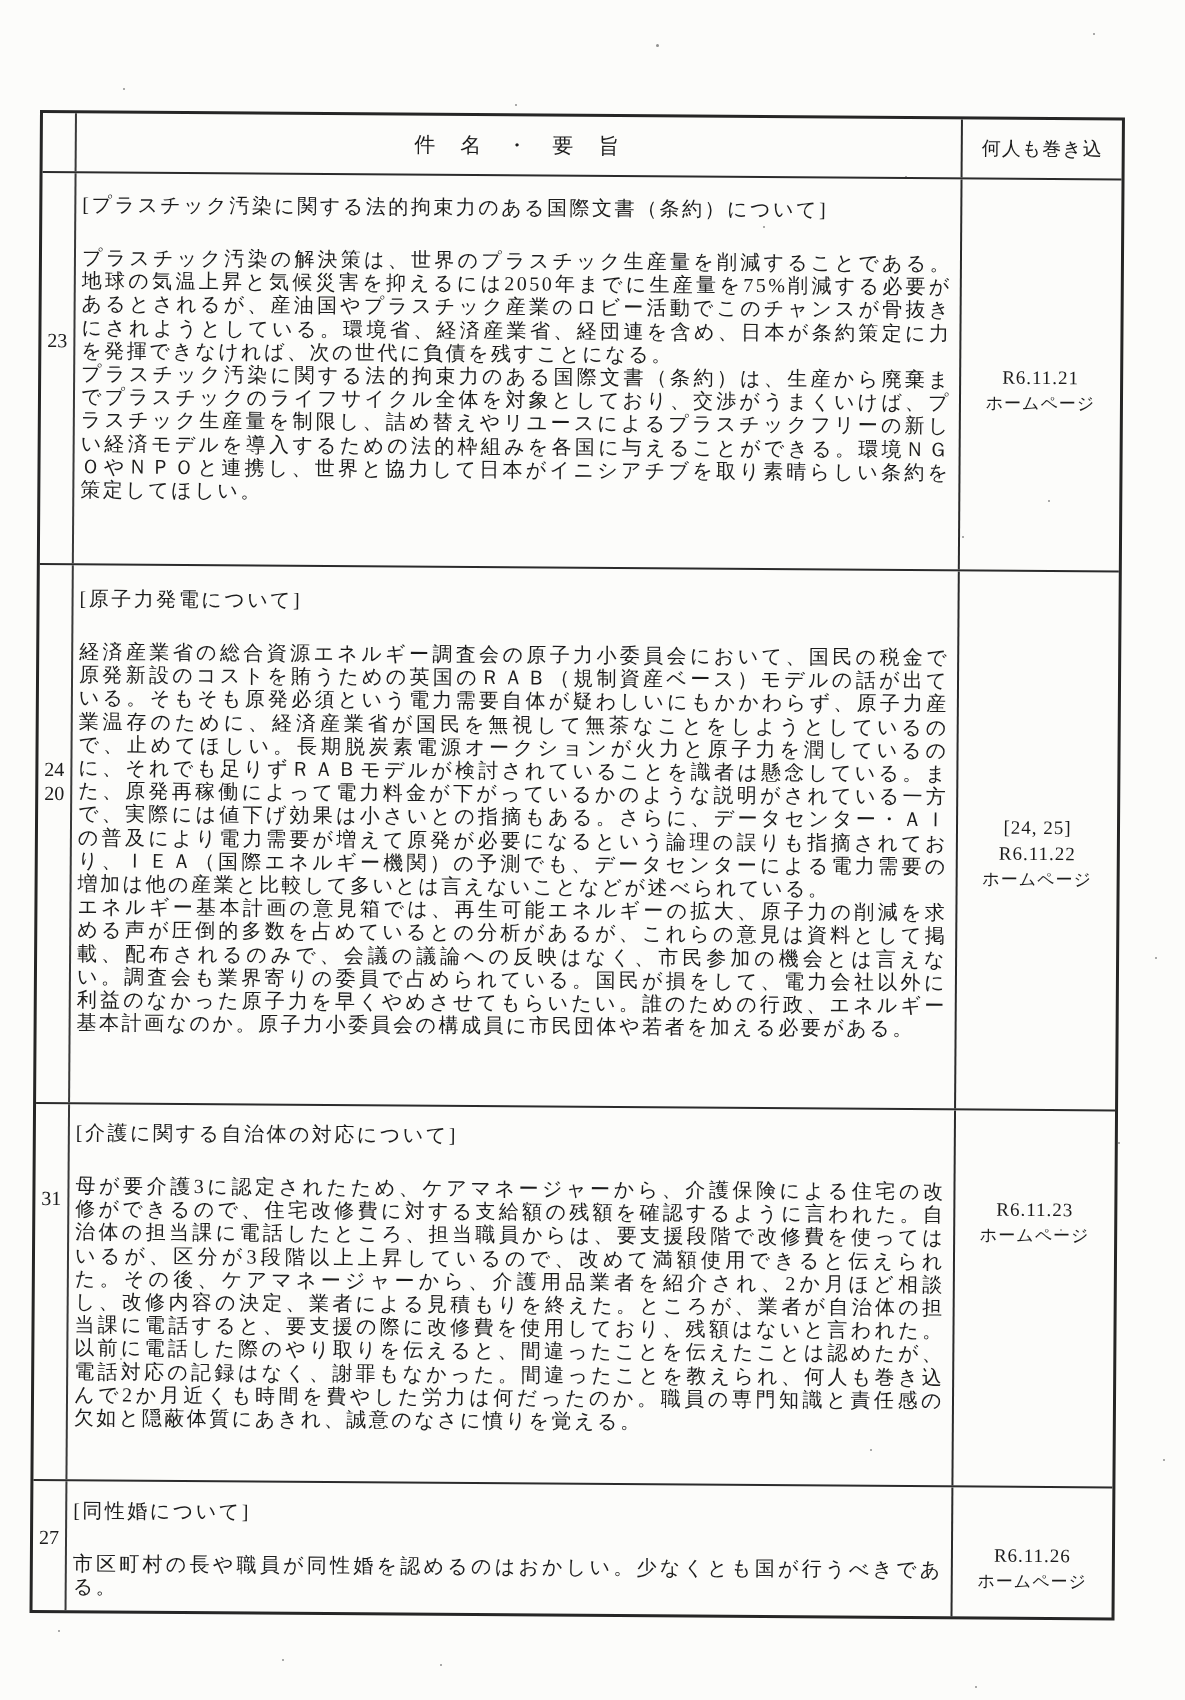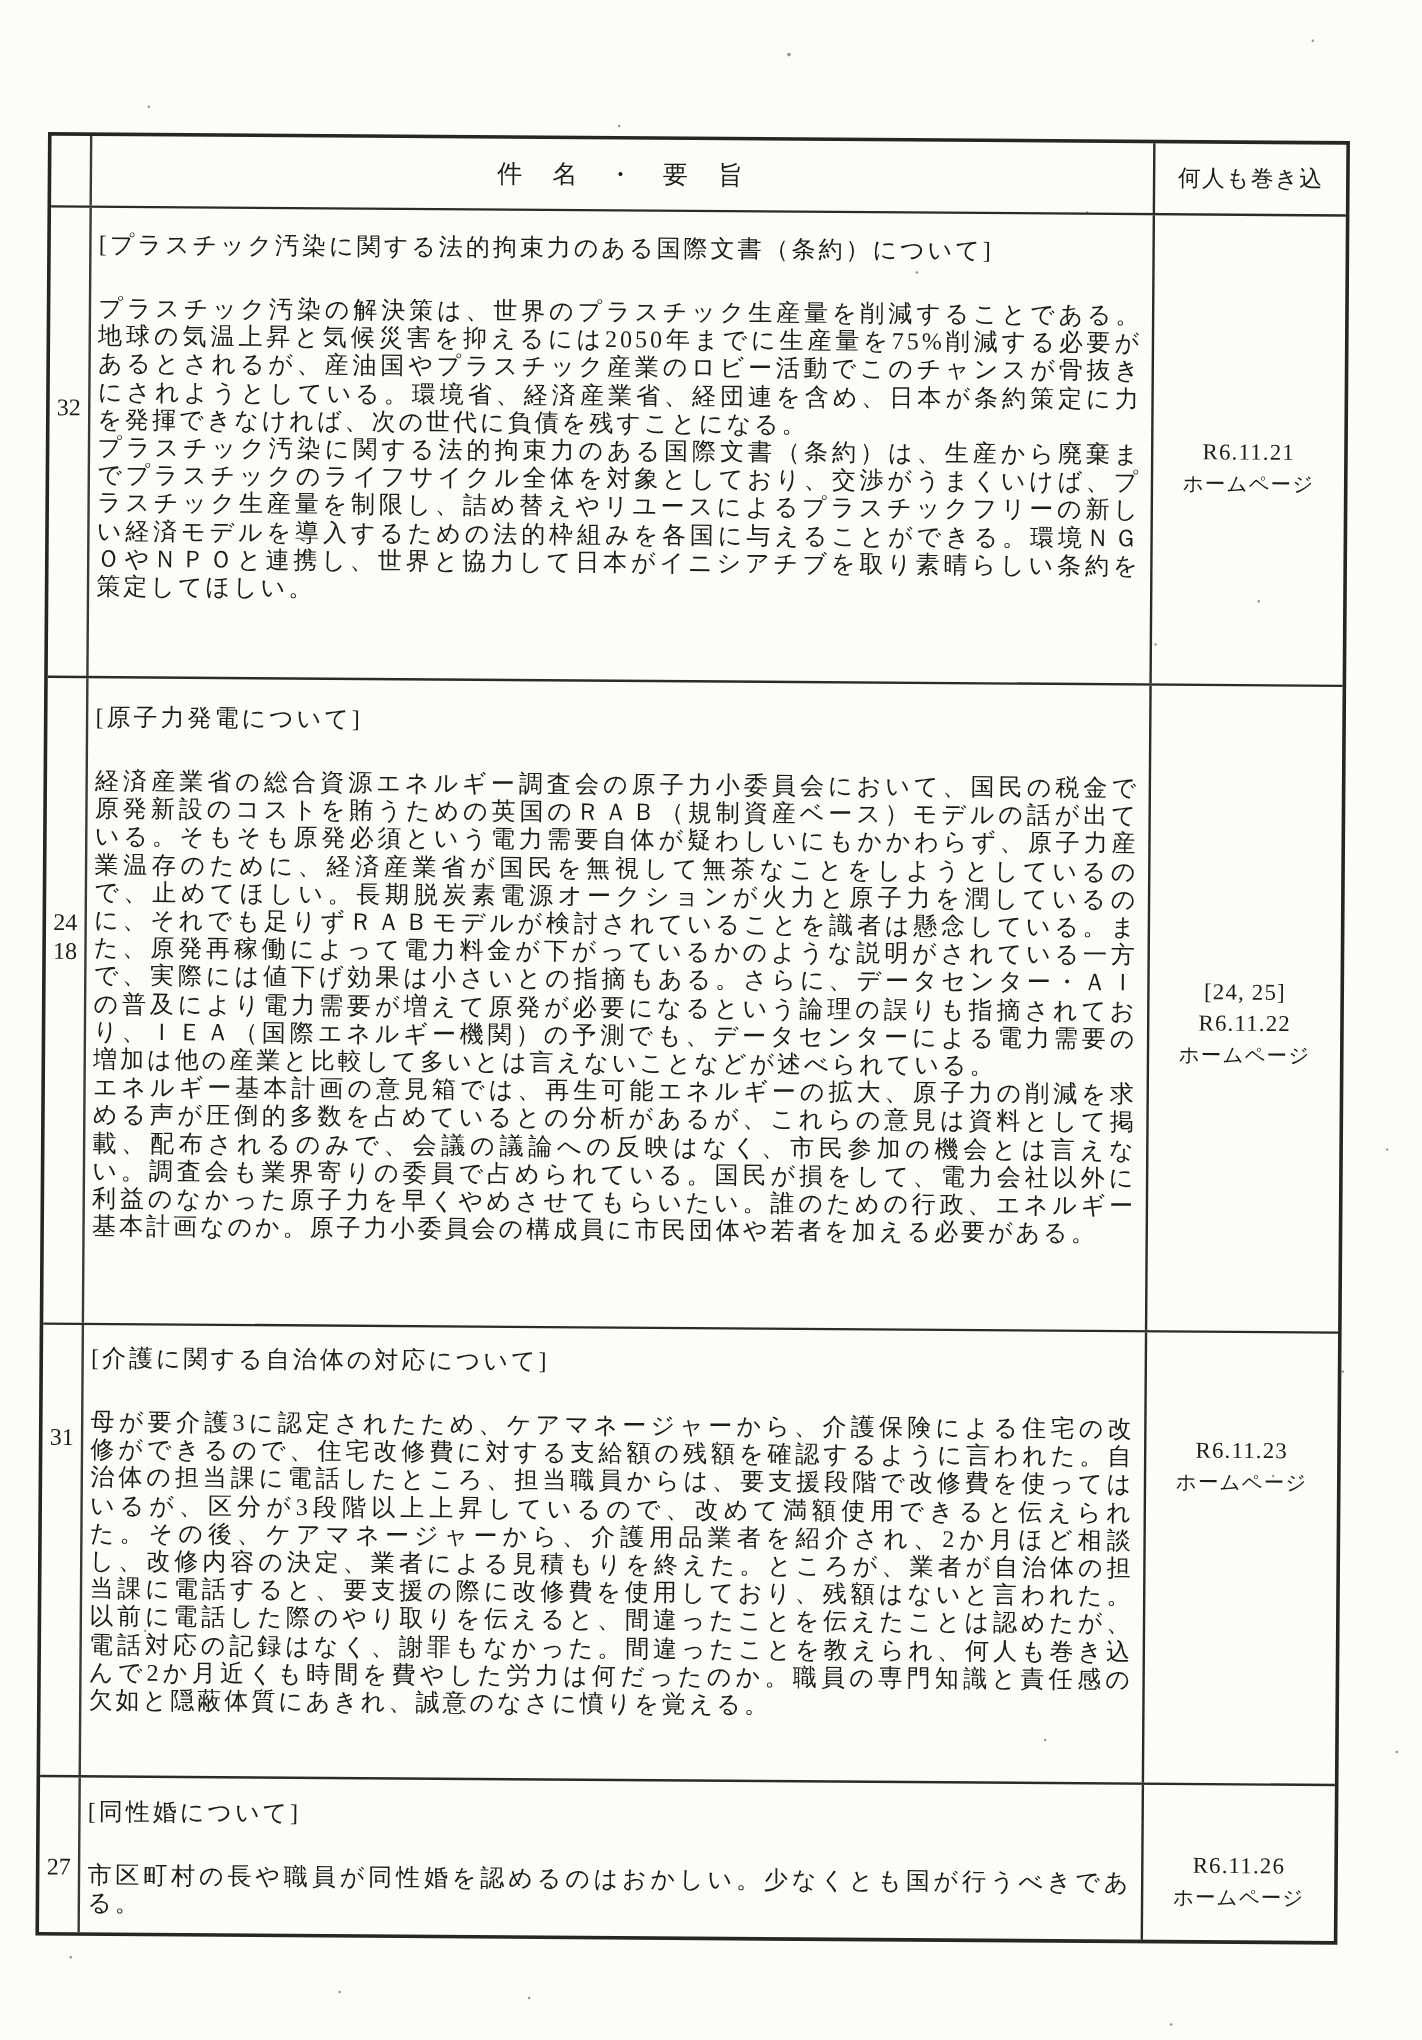--- a/index.html
+++ b/index.html
@@ -33,21 +33,21 @@
   .header-row{height:58px;}
   .header-mid{display:flex;align-items:center;justify-content:center;
     font-size:21px;letter-spacing:2px;}
   .header-date{display:flex;align-items:center;justify-content:center;
     font-size:19px;letter-spacing:1px;}
   
   .r0{height:392px;} .r1{height:539px;} .r2{height:377px;} .r3{height:131px;}
   .r0 .mid-cell{padding-top:20px;} .r1 .mid-cell{padding-top:22px;}
   .r2 .mid-cell{padding-top:17px;} .r3 .mid-cell{padding-top:18px;}
   .r0 .num-cell{padding-top:155px;} .r1 .num-cell{padding-top:192px;}
-  .r2 .num-cell{padding-top:82px;}  .r3 .num-cell{padding-top:63px;}
+  .r2 .num-cell{padding-top:82px;}  .r3 .num-cell{padding-top:44px;}
   .r0 .date-cell{padding-top:185px;} .r1 .date-cell{padding-top:243px;}
   .r2 .date-cell{padding-top:86px;}  .r3 .date-cell{padding-top:55px;}
   .entry-title{font-size:20px;line-height:23px;letter-spacing:2.5px;margin-bottom:30px;white-space:nowrap;}
   .entry-body .line{
     font-size:20px;line-height:23.2px;letter-spacing:2.5px;
     text-align:left;white-space:nowrap;
   }
   .entry-body .line.fill{
     white-space:normal;text-align:justify;text-align-last:justify;
   }
@@ -63,21 +63,21 @@
     <div class="cell mid-cell header-mid">
       <span>件　名　・　要　旨</span>
     </div>
     <div class="cell date-cell header-date">
       <span>何人も巻き込</span>
     </div>
   </div>
   <div id="rows-host">
       <div class="row entry-row r0">
     <div class="cell num-cell">
-          <div>32</div>
+          <div>23</div>
         </div>
     <div class="cell mid-cell">
       <div class="entry-title">[プラスチック汚染に関する法的拘束力のある国際文書（条約）について]</div>
       <div class="entry-body">
             <div class="line fill">プラスチック汚染の解決策は、世界のプラスチック生産量を削減することである。</div>
             <div class="line fill">地球の気温上昇と気候災害を抑えるには2050年までに生産量を75%削減する必要が</div>
             <div class="line fill">あるとされるが、産油国やプラスチック産業のロビー活動でこのチャンスが骨抜き</div>
             <div class="line fill">にされようとしている。環境省、経済産業省、経団連を含め、日本が条約策定に力</div>
             <div class="line">を発揮できなければ、次の世代に負債を残すことになる。</div>
             <div class="line fill">プラスチック汚染に関する法的拘束力のある国際文書（条約）は、生産から廃棄ま</div>
@@ -89,21 +89,21 @@
           </div>
     </div>
     <div class="cell date-cell">
           <div class="date-line">R6.11.21</div>
           <div class="date-line small">ホームページ</div>
         </div>
   </div>
       <div class="row entry-row r1">
     <div class="cell num-cell">
           <div>24</div>
-          <div>18</div>
+          <div>20</div>
         </div>
     <div class="cell mid-cell">
       <div class="entry-title">[原子力発電について]</div>
       <div class="entry-body">
             <div class="line fill">経済産業省の総合資源エネルギー調査会の原子力小委員会において、国民の税金で</div>
             <div class="line fill">原発新設のコストを賄うための英国のＲＡＢ（規制資産ベース）モデルの話が出て</div>
             <div class="line fill">いる。そもそも原発必須という電力需要自体が疑わしいにもかかわらず、原子力産</div>
             <div class="line fill">業温存のために、経済産業省が国民を無視して無茶なことをしようとしているの</div>
             <div class="line fill">で、止めてほしい。長期脱炭素電源オークションが火力と原子力を潤しているの</div>
             <div class="line fill">に、それでも足りずＲＡＢモデルが検討されていることを識者は懸念している。ま</div>

